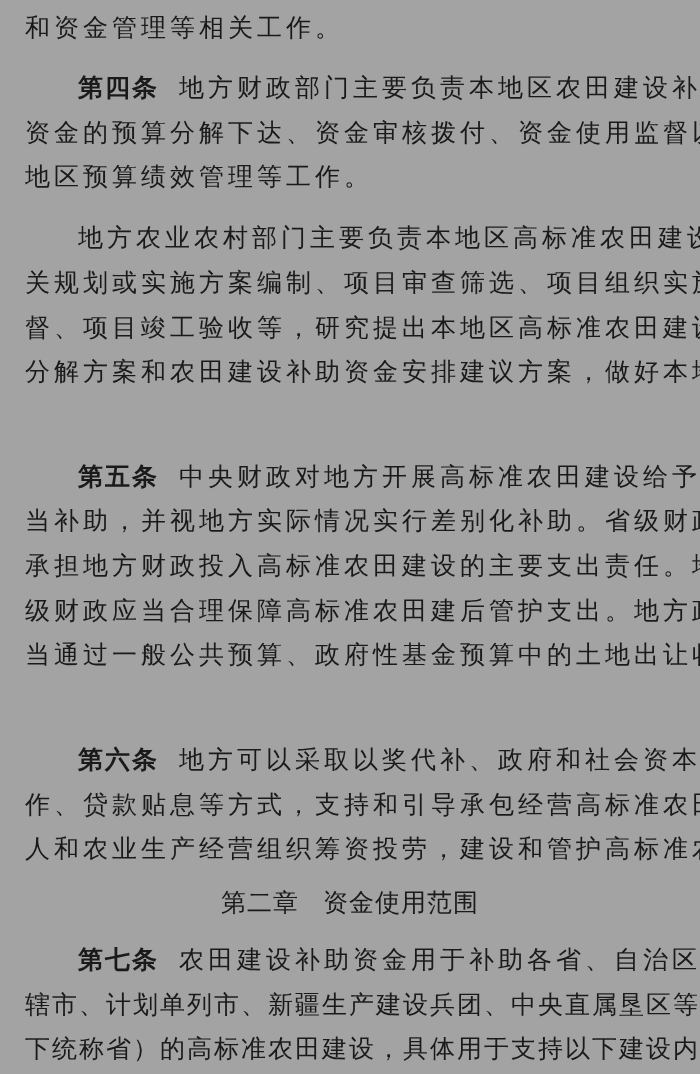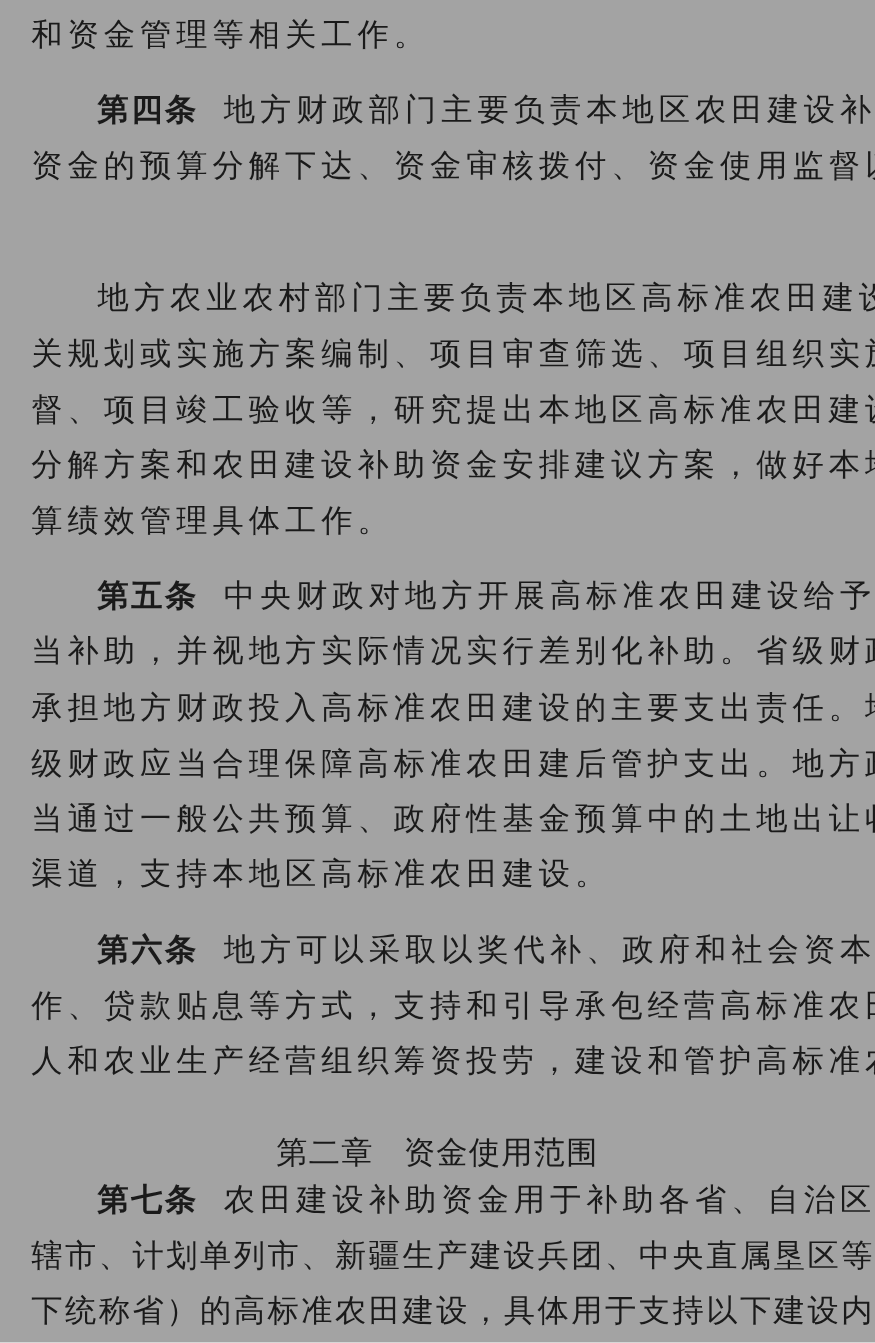--- a/index.html
+++ b/index.html
@@ -54,37 +54,36 @@
 </style>
 </head>
 <body>
 
 <div class="page">
 
   <div class="line" style="top:8px">和资金管理等相关工作。</div>
 
   <div class="line indent" style="top:68px"><span class="article-label">第四条</span><span>地方财政部门主要负责本地区农田建设补助</span></div>
   <div class="line" style="top:113px">资金的预算分解下达、资金审核拨付、资金使用监督以及本</div>
+  <div class="line" style="top:157px">地区预算绩效管理等工作。</div>
 
   <div class="line indent" style="top:218px">地方农业农村部门主要负责本地区高标准农田建设相</div>
   <div class="line" style="top:263px">关规划或实施方案编制、项目审查筛选、项目组织实施和监</div>
   <div class="line" style="top:308px">督、项目竣工验收等，研究提出本地区高标准农田建设任务</div>
   <div class="line" style="top:352px">分解方案和农田建设补助资金安排建议方案，做好本地区预</div>
-  <div class="line" style="top:397px">算绩效管理具体工作。</div>
 
   <div class="line indent" style="top:457px"><span class="article-label">第五条</span><span>中央财政对地方开展高标准农田建设给予适</span></div>
   <div class="line" style="top:501px">当补助，并视地方实际情况实行差别化补助。省级财政应当</div>
   <div class="line" style="top:546px">承担地方财政投入高标准农田建设的主要支出责任。地方各</div>
   <div class="line" style="top:591px">级财政应当合理保障高标准农田建后管护支出。地方政府应</div>
   <div class="line" style="top:635px">当通过一般公共预算、政府性基金预算中的土地出让收入等</div>
-  <div class="line" style="top:679px">渠道，支持本地区高标准农田建设。</div>
 
   <div class="line indent" style="top:740px"><span class="article-label">第六条</span><span>地方可以采取以奖代补、政府和社会资本合</span></div>
   <div class="line" style="top:785px">作、贷款贴息等方式，支持和引导承包经营高标准农田的个</div>
   <div class="line" style="top:829px">人和农业生产经营组织筹资投劳，建设和管护高标准农田。</div>
 
-  <div class="chapter" style="top:902px"><span>第二章</span><span class="gap"></span><span>资金使用范围</span></div>
+  <div class="chapter" style="top:883px"><span>第二章</span><span class="gap"></span><span>资金使用范围</span></div>
 
   <div class="line indent" style="top:940px"><span class="article-label">第七条</span><span>农田建设补助资金用于补助各省、自治区、直</span></div>
   <div class="line" style="top:985px; letter-spacing:2px">辖市、计划单列市、新疆生产建设兵团、中央直属垦区等（以</div>
   <div class="line" style="top:1029px; letter-spacing:2px">下统称省）的高标准农田建设，具体用于支持以下建设内容：</div>
 
 </div>
 
 </body></html>

